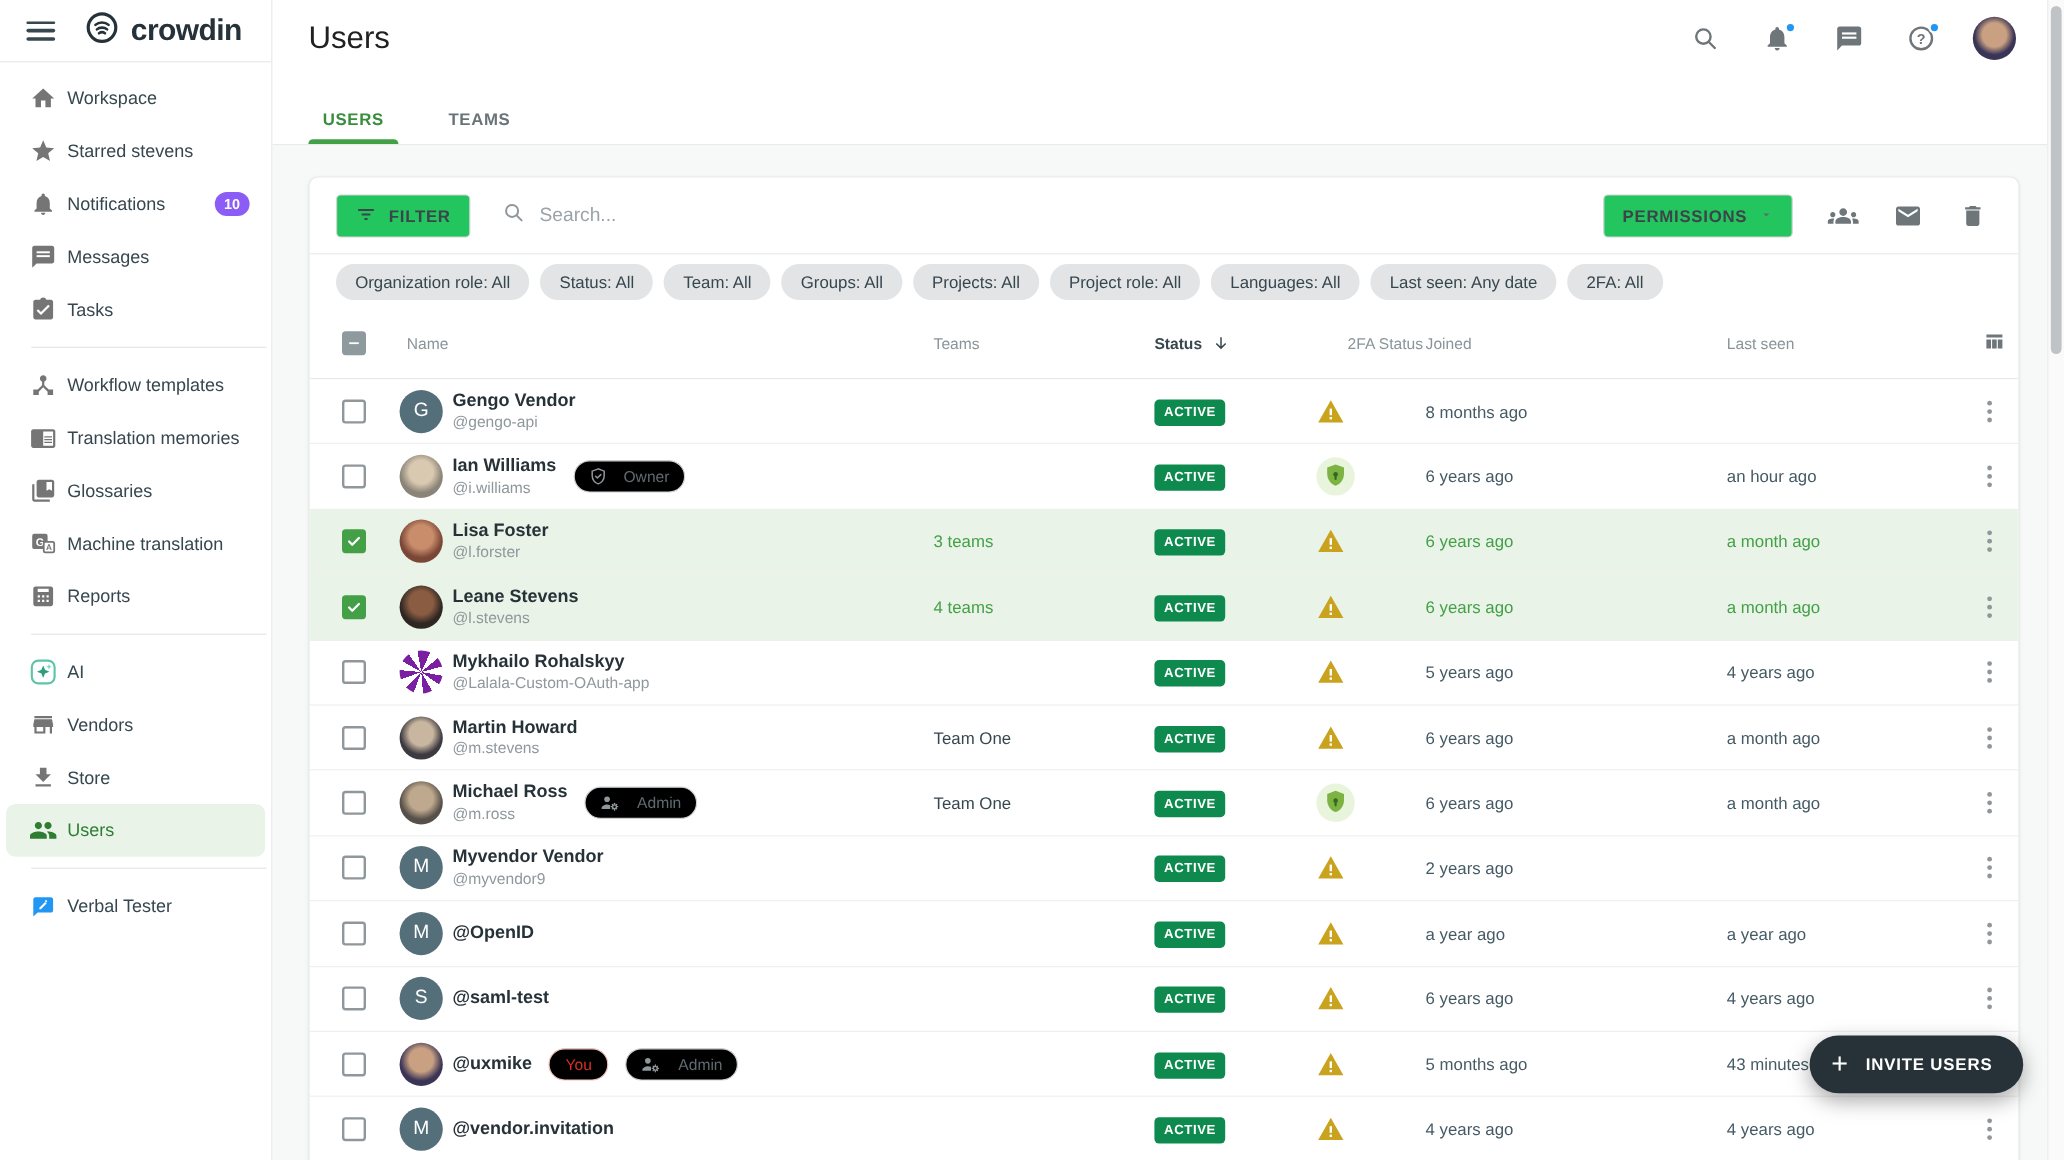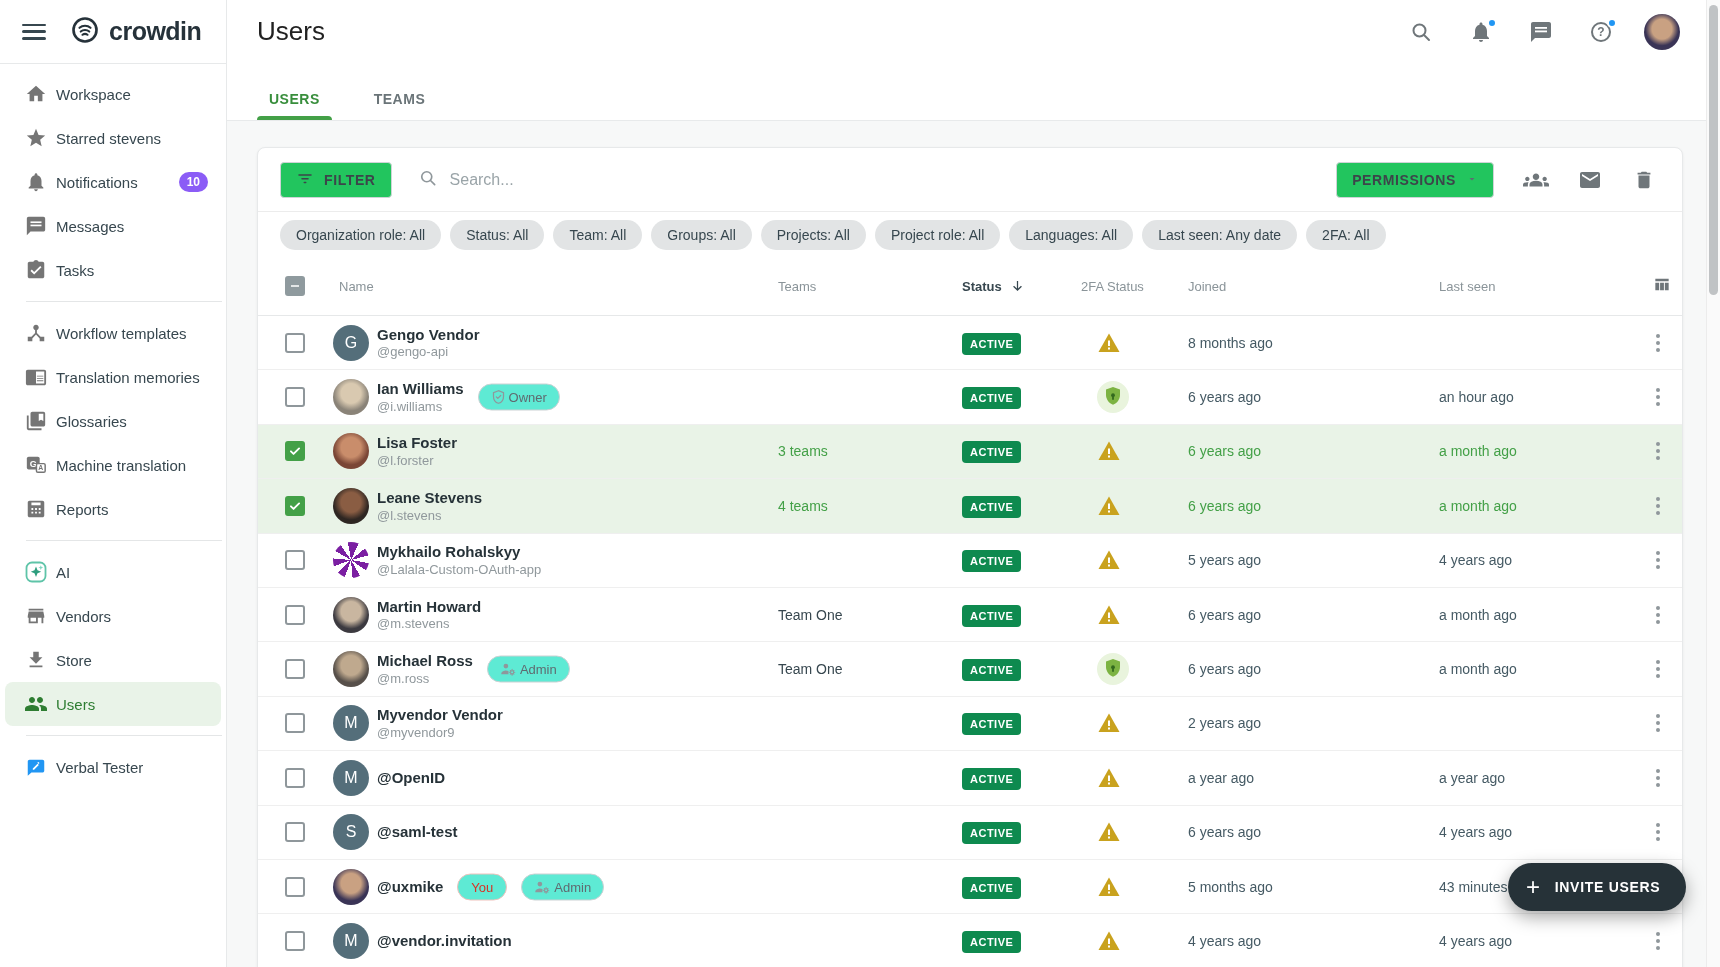--- a/index.html
+++ b/index.html
@@ -1,21 +1,21 @@
 <!DOCTYPE html>
 <html><head>
 <meta charset="utf-8">
 <style>
   * { margin:0; padding:0; box-sizing:border-box; }
   html,body { width:1720px; height:967px; }
   body { font-family:"Liberation Sans", sans-serif; background:#fff; position:relative; overflow:hidden; color:#263238; }
 
   
   .sidebar { position:absolute; left:0; top:0; bottom:0; width:227px; background:#fff; border-right:1px solid #e7e9ea; z-index:5; }
-  .sidebar-head { height:64px; display:flex; align-items:center; padding-left:22px; border-bottom:1px solid #e7e9ea; }
+  .sidebar-head { height:52px; display:flex; align-items:center; padding-left:22px; border-bottom:1px solid #e7e9ea; }
   .hamburger { width:24px; height:16px; display:flex; flex-direction:column; justify-content:space-between; cursor:pointer; }
   .hamburger span { height:2.6px; background:#37474f; border-radius:2px; }
   .brand { display:flex; align-items:center; gap:9px; margin-left:24px; }
   .brand-text { font-size:25px; font-weight:700; color:#26323a; letter-spacing:-0.5px; }
   .nav { padding-top:8px; }
   .nav-item { height:44px; display:flex; align-items:center; padding-left:24px; position:relative; cursor:pointer; }
   .nav-item .ic { width:24px; height:24px; display:flex; align-items:center; justify-content:center; }
   .nav-item .lbl { margin-left:8px; font-size:15px; color:#37474f; }
   .nav-item.active { background:#e9f3e8; border-radius:8px; margin:0 5px; padding-left:19px; }
   .nav-item.active .lbl { color:#2e7d32; }
@@ -45,33 +45,33 @@
   .tool-icons { display:flex; align-items:center; gap:22px; margin-left:26px; }
   .tool-icon { width:32px; height:32px; display:flex; align-items:center; justify-content:center; cursor:pointer; }
   .chips { display:flex; align-items:center; gap:9px; padding:0 22px; height:45px; }
   .chip { background:#e2e4e5; border-radius:16px; padding:7px 16px; font-size:14px; color:#37474f; white-space:nowrap; cursor:pointer; }
 
   
   .thead { height:59px; position:relative; border-bottom:1px solid #e6e8e9; font-size:13px; color:#8a9499; }
   .thead .cell, .trow .cell { position:absolute; top:50%; transform:translateY(-50%); }
   .c-check { left:27px; } .c-avatar { left:75px; } .c-name { left:119px; }
   .c-namehead { left:81px; } .c-teams { left:520px; } .c-status { left:704px; }
-  .c-2fa { left:823px; } .c-2fa-ic { left:838px; } .c-joined { left:930px; }
+  .c-2fa { left:865px; } .c-2fa-ic { left:838px; } .c-joined { left:930px; }
   .c-seen { left:1181px; } .c-kebab { left:1394px; }
   .th-status { color:#37474f; font-weight:700; display:flex; align-items:center; gap:8px; }
   .trow { height:54.4px; position:relative; border-bottom:1px solid #efefef; cursor:pointer; }
   .trow.selected { background:#e9f3e7; }
   .checkbox { width:20px; height:20px; border:2px solid #8f979b; border-radius:3px; background:#fff; cursor:pointer; }
   .checkbox.checked { background:#43a047; border-color:#43a047; display:flex; align-items:center; justify-content:center; }
   .checkbox.indet { background:#8f9a9e; border-color:#8f9a9e; display:flex; align-items:center; justify-content:center; }
   .avatar { width:36px; height:36px; border-radius:50%; display:flex; align-items:center; justify-content:center; color:#fff; font-size:16px; font-weight:400; }
   .name-wrap { display:flex; align-items:center; gap:14px; }
   .uname { font-size:15px; font-weight:700; color:#263238; line-height:1.25; }
   .uhandle { font-size:13px; color:#90989c; line-height:1.25; }
-  .pill { display:flex; align-items:flex-start; gap:3px; border:1px solid #ccd1d3; border-radius:15px; padding:5px 12px; font-size:13px; color:#5f6b70; background:#5eead4; }
+  .pill { display:flex; align-items:flex-start; gap:14px; border:1px solid #ccd1d3; border-radius:15px; padding:5px 12px; font-size:13px; color:#5f6b70; background:#000000; }
   .pill.you { color:#d93025; border-color:#f0c1bc; font-weight:400; padding:5px 13px; }
   .status-badge { background:#0e8a4f; color:#fff; font-size:11px; font-weight:700; letter-spacing:.5px; border-radius:4px; padding:5px 8px; }
   .timetxt { font-size:14px; color:#455a64; white-space:nowrap; }
   .teamtxt { font-size:14px; color:#37474f; }
   .trow.selected .timetxt, .trow.selected .teamtxt { color:#43a047; }
   .kebab { display:flex; flex-direction:column; gap:3px; padding:4px; cursor:pointer; }
   .kebab i { width:4px; height:4px; border-radius:50%; background:#8f979b; }
 
   
   .invite-btn { position:absolute; left:1508px; top:863px; height:48px; padding:0 26px 0 18px; border-radius:26px; background:#263238; color:#fff; display:flex; align-items:center; gap:14px; font-size:14px; font-weight:700; letter-spacing:.7px; box-shadow:0 6px 18px rgba(0,0,0,.35); cursor:pointer; z-index:20; border:none; }

